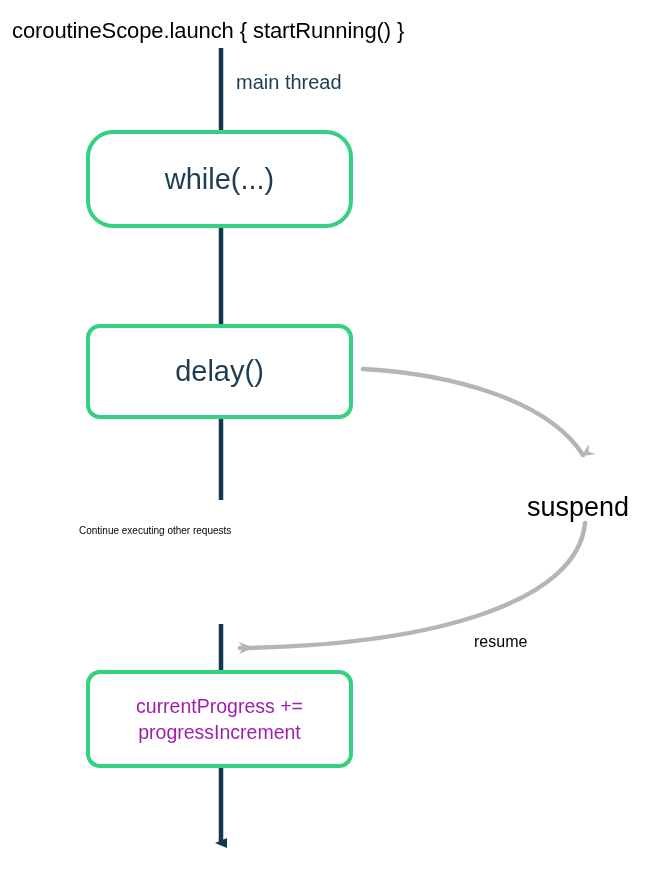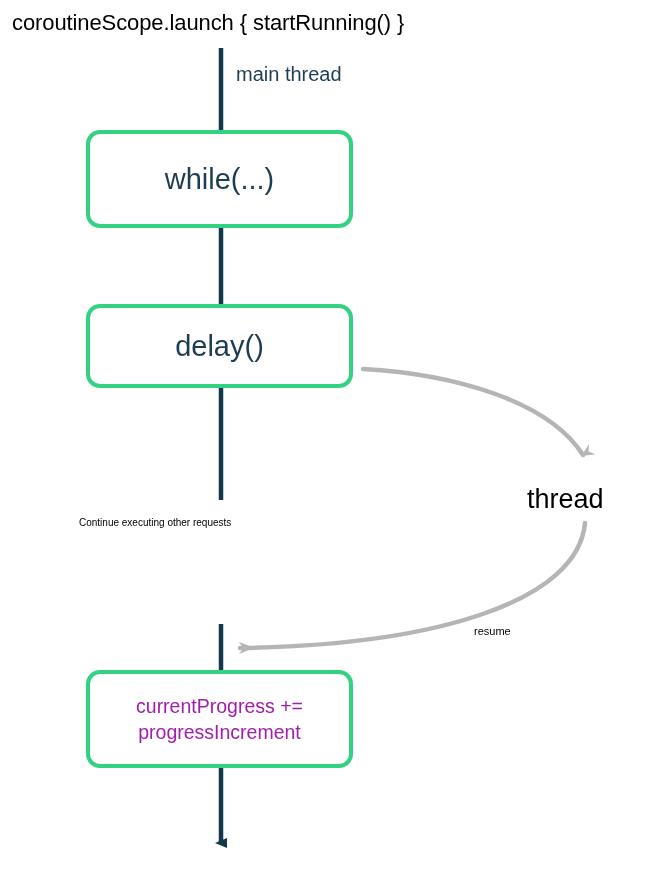--- a/index.html
+++ b/index.html
@@ -25,20 +25,21 @@
     position: absolute;
     top: 0;
     left: 0;
     width: 648px;
     height: 873px;
   }
   .txt {
     position: absolute;
     white-space: pre;
     line-height: 1.18;
+    margin-top: 8px;
   }
   #title-text {
     left: 12px;
     top: 10px;
     font-size: 22px;
     color: #000000;
     letter-spacing: -0.1px;
   }
   #main-thread-label {
     left: 236px;
@@ -54,43 +55,44 @@
   }
   #suspend-label {
     left: 527px;
     top: 484px;
     font-size: 27px;
     color: #000000;
   }
   #resume-label {
     left: 474px;
     top: 625px;
-    font-size: 11px;
+    font-size: 16px;
     color: #000000;
   }
   .node-box {
     position: absolute;
     left: 86px;
     width: 267px;
     box-sizing: border-box;
     border: 4px solid #35d183;
     border-radius: 14px;
     background: #ffffff;
     display: flex;
     align-items: center;
     justify-content: center;
     text-align: center;
   }
   #node-while {
     top: 130px;
     height: 98px;
+    border-radius: 27px;
   }
   #node-delay {
-    top: 304px;
-    height: 84px;
+    top: 324px;
+    height: 95px;
   }
   #node-progress {
     top: 670px;
     height: 98px;
   }
   .node-label-large {
     font-size: 29px;
     color: #1d3d52;
     line-height: 1.2;
   }
@@ -134,21 +136,21 @@
   <div class="node-box" id="node-while">
     <span class="node-label-large">while(...)</span>
   </div>
 
   <div class="node-box" id="node-delay">
     <span class="node-label-large">delay()</span>
   </div>
 
   <div class="txt" id="continue-note">Continue executing other requests</div>
 
-  <div class="txt" id="suspend-label">thread</div>
+  <div class="txt" id="suspend-label">suspend</div>
 
   <div class="txt" id="resume-label">resume</div>
 
   <div class="node-box" id="node-progress">
     <span class="node-label-small">
       <span>currentProgress +=</span><br>
       <span>progressIncrement</span>
     </span>
   </div>
 

